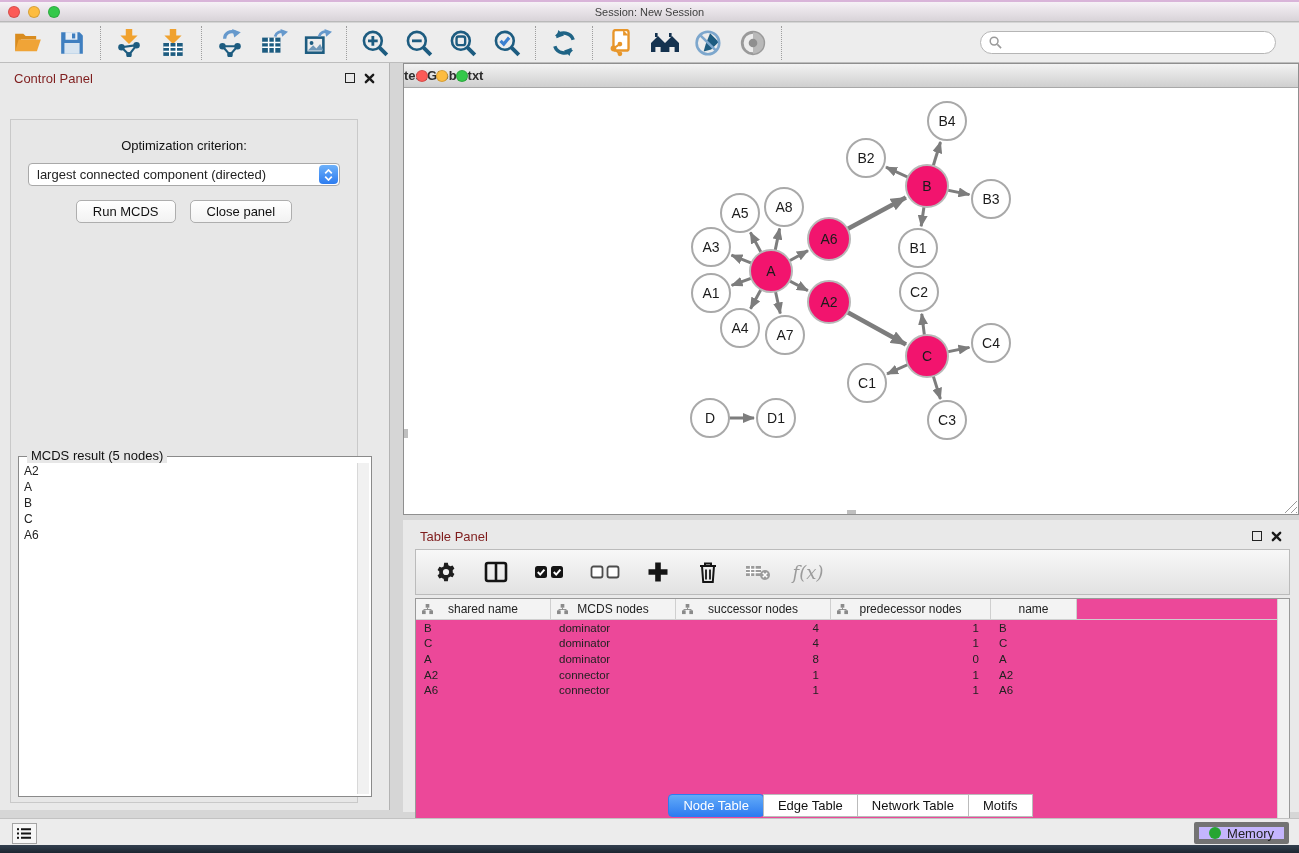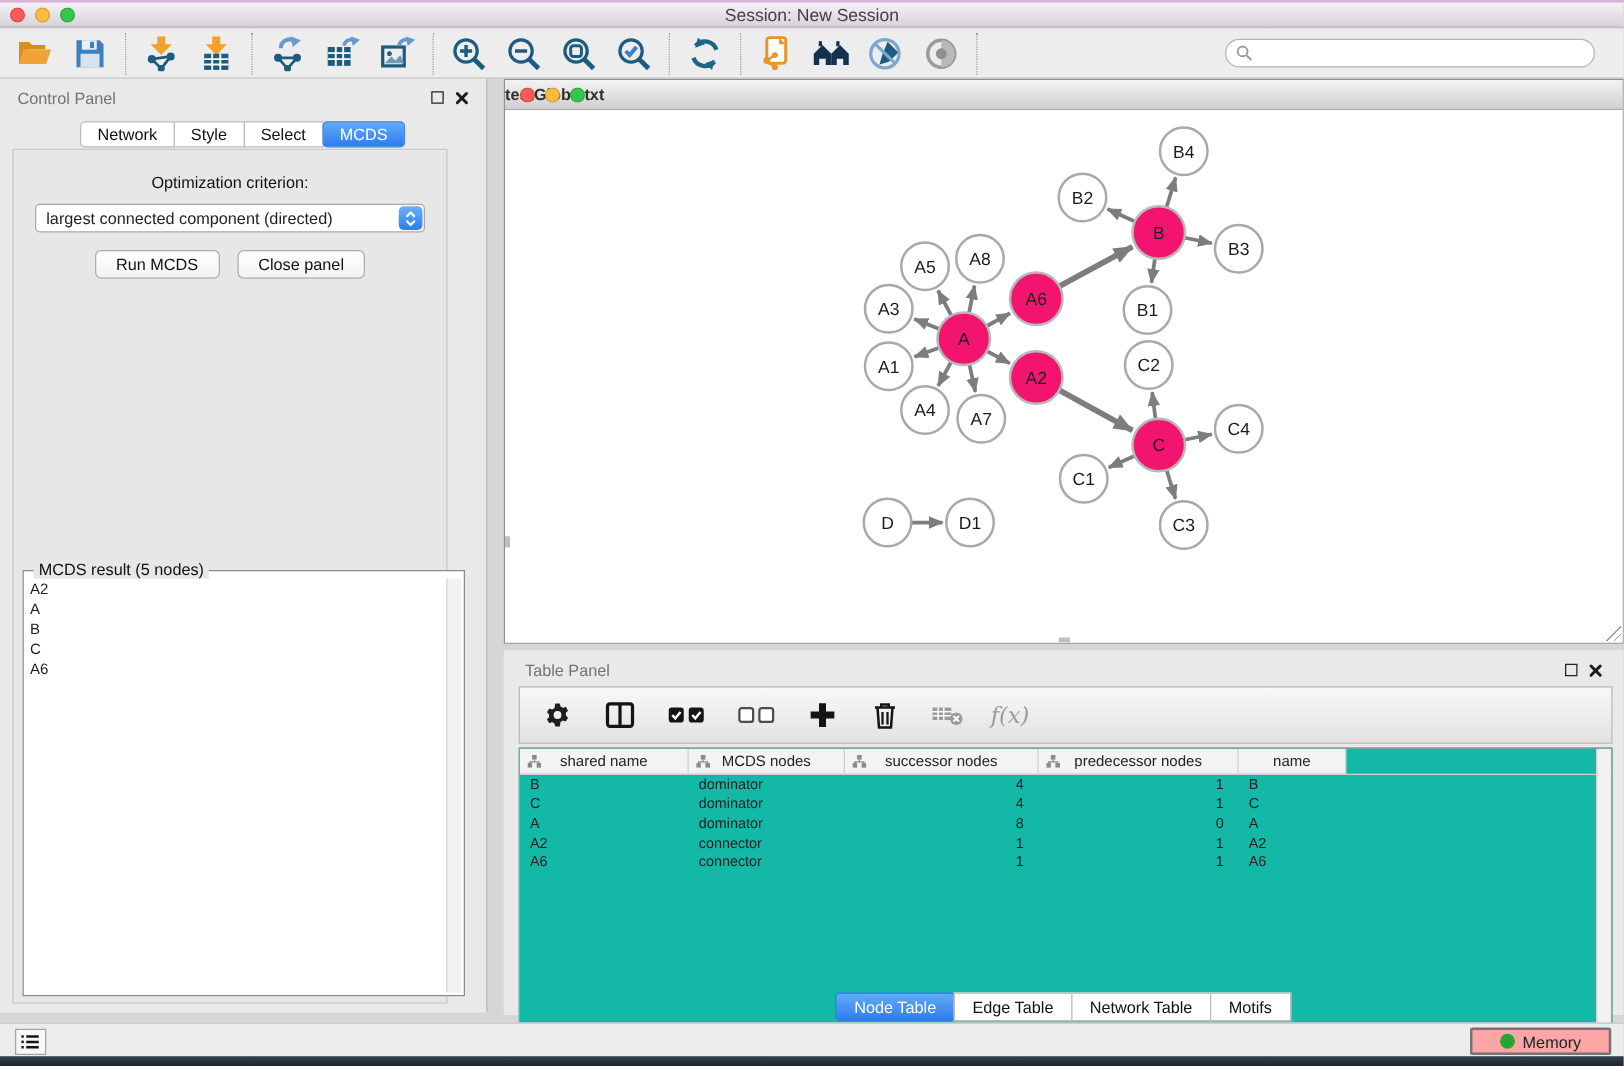--- a/index.html
+++ b/index.html
@@ -3,21 +3,21 @@
 <meta charset="utf-8">
 <style>
   * { margin:0; padding:0; box-sizing:border-box; }
   html,body { width:1299px; height:853px; }
   body { font-family:"Liberation Sans","DejaVu Sans",sans-serif; background:#d5d5d5; position:relative; overflow:hidden; color:#222; }
 
   
   .titlebar { position:absolute; left:0; top:0; width:1299px; height:22px;
     background:linear-gradient(#f6f1f6,#d8d3d8); border-top:2px solid #d9b4d9; border-bottom:1px solid #b9b9b9;
     display:flex; align-items:center; justify-content:center; }
-  .titlebar .title { font-size:14px; color:#3f3f3f; }
+  .titlebar .title { font-size:11px; color:#3f3f3f; }
   .lights { position:absolute; left:8px; top:4px; display:flex; gap:8px; }
   .light { width:12px; height:12px; border-radius:50%; border:1px solid rgba(0,0,0,.15); }
   .light.red{background:#fc5b57}.light.yellow{background:#fdbc40}.light.green{background:#34c84a}
 
   
   .toolbar { position:absolute; left:0; top:23px; width:1299px; height:40px; background:#ededed;
     border-bottom:1px solid #bdbdbd; display:flex; align-items:center; }
   .tgroup { display:flex; align-items:center; gap:14px; padding:0 13px; height:34px; border-right:1px dotted #9e9e9e; }
   .tgroup.nosep { border-right:none; }
   .tbtn { width:30px; height:30px; display:flex; align-items:center; justify-content:center; cursor:default; }
@@ -25,21 +25,21 @@
   .searchbox { width:296px; height:23px; background:#fff; border:1px solid #b5b5b5; border-radius:12px;
     display:flex; align-items:center; padding:0 8px; gap:5px; }
   .searchbox input{ border:none; outline:none; flex:1; font-size:13px; background:transparent; font-family:inherit;}
 
   
   .desktop { position:absolute; left:0; top:63px; width:1299px; height:755px; background:#d6d6d6; }
 
   
   .cpanel { position:absolute; left:0; top:0; width:390px; height:747px; background:#e9e9e9; border-right:1px solid #b3b3b3; }
   .phead { height:30px; display:flex; align-items:center; padding:0 14px; }
-  .phead .ptitle { font-size:13px; color:#737373; }
+  .phead .ptitle { font-size:13px; color:#7f1d1d; }
   .phead .picons { margin-left:auto; display:flex; gap:9px; align-items:center; }
   .float-ic { width:10px; height:10px; border:1.6px solid #222; display:inline-block; }
   .segrow { display:flex; justify-content:center; margin-top:4px; }
   .seg { background:#fff; border:1px solid #bbb; padding:2px 13px; font-size:13px; margin-left:-1px; color:#111; }
   .seg:first-child{ border-radius:4px 0 0 4px; }
   .seg.sel { background:linear-gradient(#63abf8,#2d7cf0); color:#fff; border:1px solid #2d7cf0; border-radius:4px; }
   .cp-content { position:absolute; left:10px; top:56px; width:348px; height:684px; background:#e7e7e7; border:1px solid #c9c9c9; }
   .opt-label { text-align:center; font-size:13px; margin-top:18px; color:#111; }
   .combo { position:relative; margin:10px auto 0; width:312px; height:23px; background:#fff; border:1px solid #a9a9a9; border-radius:4px;
     display:flex; align-items:center; font-size:13px; padding-left:8px; }
@@ -66,37 +66,37 @@
   .edge-tick-left{ position:absolute; left:0; top:341px; width:4px; height:9px; background:#bfbfbf; }
   .edge-tick-bottom{ position:absolute; left:443px; bottom:0; width:9px; height:4px; background:#bfbfbf; }
 
   
   .tpanel { position:absolute; left:403px; top:457px; width:896px; height:292px; background:#e9e9e9; }
   .tpanel .phead{ padding:16px 17px; }
   .ttoolbar { position:absolute; left:12px; top:29px; width:875px; height:46px; background:linear-gradient(#f8f8f8,#e2e2e2);
     border:1px solid #bbb; display:flex; align-items:center; gap:22px; padding:16px 16px; }
   .ttb { display:flex; align-items:center; justify-content:center; width:28px; height:28px; }
   .fx { font-family:"DejaVu Serif","Liberation Serif",serif; font-style:italic; font-size:18px; color:#9b9b9b; }
-  .tablewrap { position:absolute; left:12px; top:78px; width:875px; height:228px; background:#14b8a6; border:1px solid #999; overflow:hidden;}
+  .tablewrap { position:absolute; left:12px; top:78px; width:875px; height:228px; background:#ec4899; border:1px solid #999; overflow:hidden;}
   .thead { display:flex; height:21px; border-bottom:1px solid #cfcfcf; font-size:12px; color:#222; }
   .th { background:#f3f3f3; border-right:1px solid #cfcfcf; display:flex; align-items:center; justify-content:center; position:relative; }
   .th .hier { position:absolute; left:6px; top:5px; }
   .trow { display:flex; height:15.6px; font-size:11.5px; align-items:center; }
   .td { padding:0 8px; white-space:nowrap; overflow:hidden; }
   .td.r { text-align:right; padding-right:12px; }
   .tscroll { position:absolute; right:0; top:0; width:12px; height:100%; background:#f1f1f1; border-left:1px solid #d5d5d5; }
   .ttabs { position:absolute; left:0; right:0; top:270px; display:flex; justify-content:center; }
   .ttabs .seg { padding:3px 14px; }
 
   
   .statusbar { position:absolute; left:0; top:818px; width:1299px; height:27px; background:#ececec; border-top:1px solid #c2c2c2; }
   .listbtn { position:absolute; left:12px; top:4px; width:25px; height:21px; background:#f7f7f7; border:1px solid #a5a5a5;
     display:flex; align-items:center; justify-content:center; }
-  .membtn { position:absolute; right:10px; top:3px; height:22px; background:#fca5a5; border:2px solid #737373; border-radius:2px;
-    display:flex; align-items:center; gap:6px; padding:0 22px; font-size:13px; }
+  .membtn { position:absolute; right:10px; top:3px; height:22px; background:#c4b5fd; border:5px solid #737373; border-radius:2px;
+    display:flex; align-items:center; gap:6px; padding:0 10px; font-size:13px; }
   .memdot { width:12px; height:12px; border-radius:50%; }
   .deskedge { position:absolute; left:0; top:845px; width:1299px; height:8px; background:linear-gradient(#33404f,#1c2530); }
 </style>
 </head>
 <body>
 
 <div class="titlebar">
   <div class="lights">
     <span class="light red"></span>
     <span class="light yellow"></span>
@@ -269,26 +269,20 @@
   <div class="cpanel">
     <div class="phead">
       <span class="ptitle">Control Panel</span>
       <span class="picons">
         <span class="float-ic"></span>
         <svg width="11" height="11" viewBox="0 0 12 12">
             <path d="M2 2l8 8M10 2l-8 8" stroke="#1a1a1a" stroke-width="2.6" stroke-linecap="round"></path>
           </svg>
       </span>
     </div>
-    <div class="segrow" id="cp-tabs">
-        <span class="seg">Network</span>
-        <span class="seg">Style</span>
-        <span class="seg">Select</span>
-        <span class="seg sel">MCDS</span>
-      </div>
     <div class="cp-content">
       <div class="opt-label">Optimization criterion:</div>
       <div class="combo">
         <span>largest connected component (directed)</span>
         <span class="stepper">
           <svg width="9" height="12" viewBox="0 0 9 12">
               <path d="M1.2 4.4L4.5 1l3.3 3.4" stroke="#fff" stroke-width="1.7" fill="none"></path>
               <path d="M1.2 7.6L4.5 11l3.3-3.4" stroke="#fff" stroke-width="1.7" fill="none"></path>
             </svg>
         </span>

